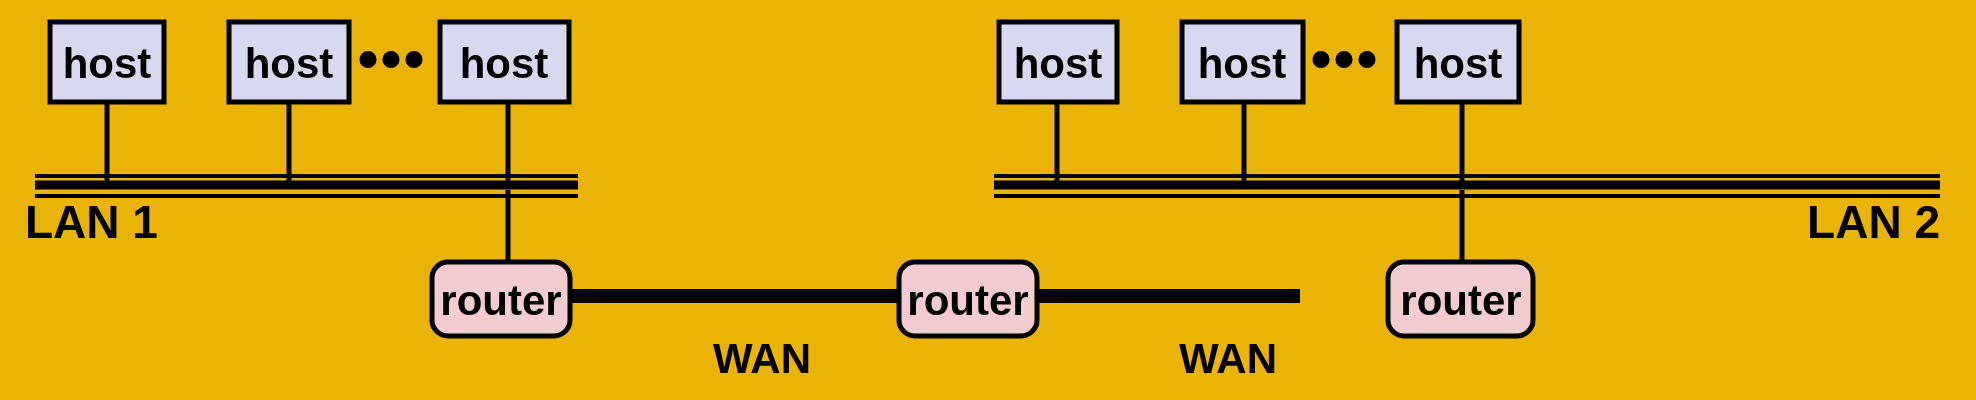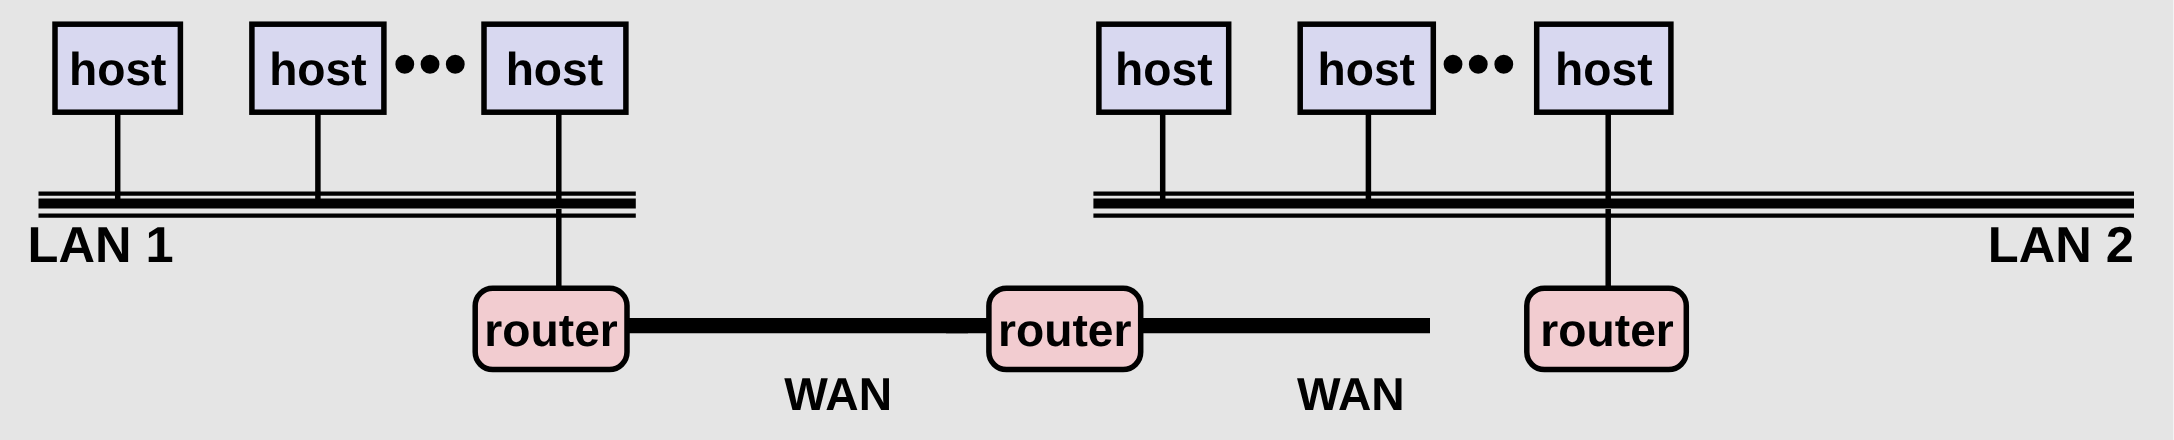--- a/index.html
+++ b/index.html
@@ -8,21 +8,21 @@
     padding: 0;
     background: #ffffff;
   }
   body {
     font-family: "Liberation Sans", sans-serif;
   }
   #stage {
     position: relative;
     width: 1976px;
     height: 400px;
-    background: #e5e5e5;
+    background: #eab308;
     overflow: hidden;
   }
   #stage svg {
     position: absolute;
     left: 0;
     top: 0;
     width: 1976px;
     height: 400px;
     display: block;
   }

